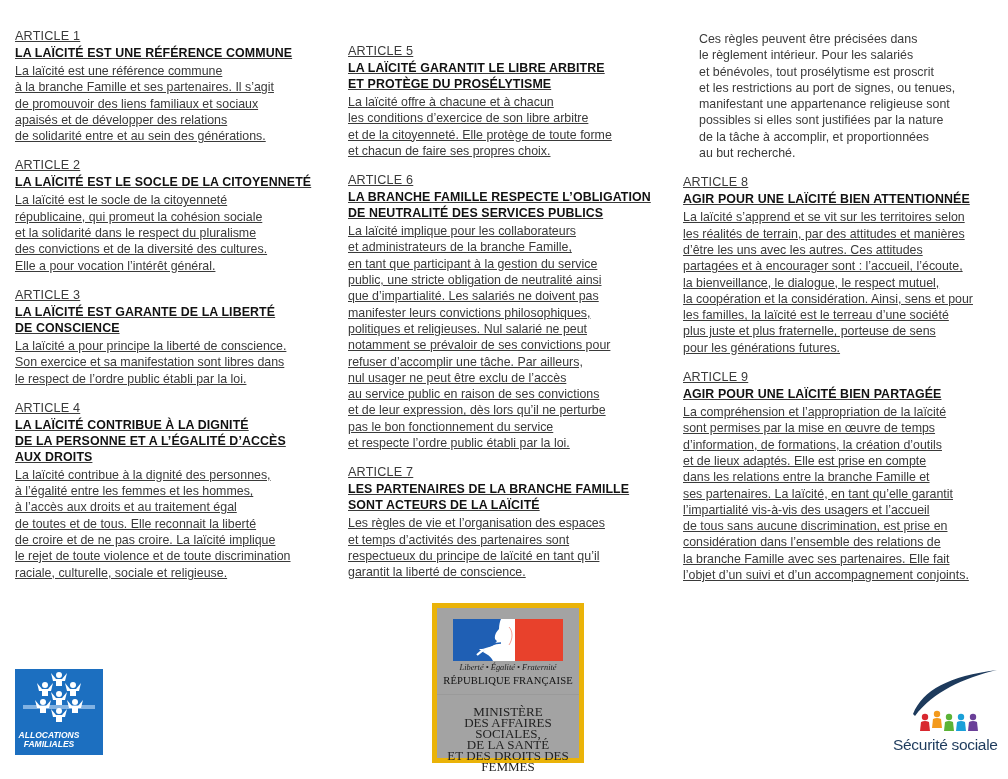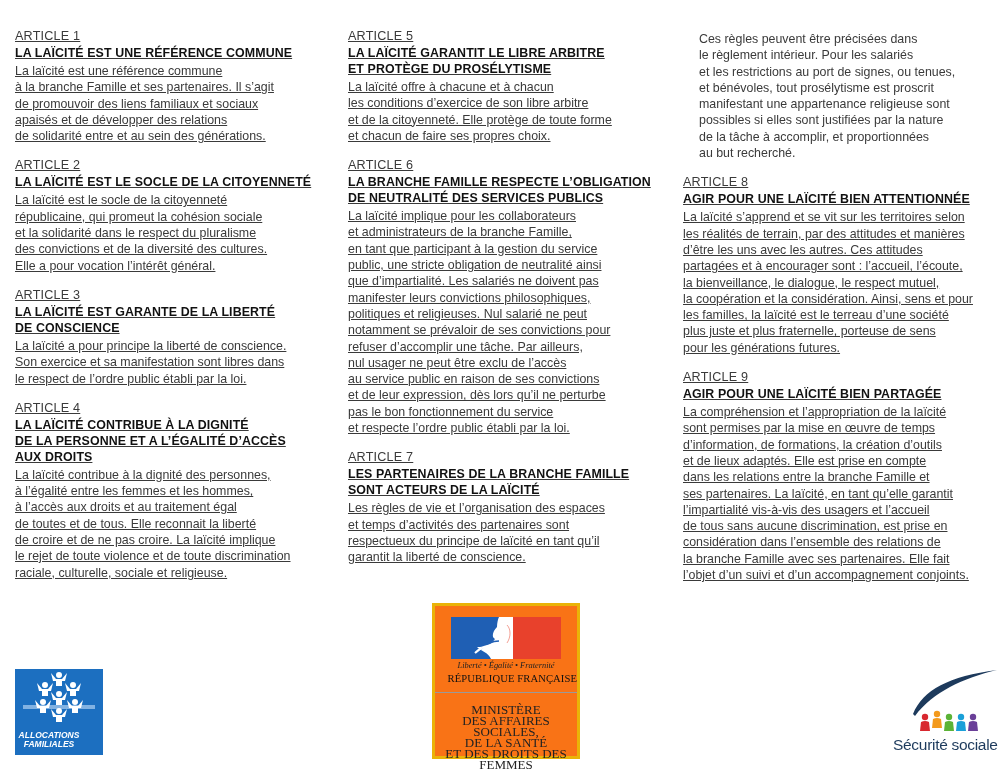--- a/index.html
+++ b/index.html
@@ -1,38 +1,38 @@
 <!DOCTYPE html>
 <html><head>
 <meta charset="utf-8">
 <style>
   html, body { margin: 0; padding: 0; background: #ffffff; }
   body { width: 1008px; height: 779px; position: relative; overflow: hidden; font-family: "Liberation Sans", sans-serif; color: #3a3a3a; }
   .col { position: absolute; top: 29px; }
   .col1 { left: 15px; width: 320px; }
-  .col2 { left: 348px; width: 320px; }
+  .col2 { left: 348px; width: 320px; margin-top: 15px; }
   .col3 { left: 683px; width: 320px; }
   .article { margin-bottom: 14px; text-decoration: underline; }
   .art-num { font-size: 12.6px; line-height: 15px; color: #3a3a3a; letter-spacing: 0.2px; }
   .art-title { font-size: 12.4px; line-height: 16px; font-weight: bold; color: #111111; letter-spacing: 0.1px; margin-top: 1px; }
   .art-body { font-size: 12.4px; line-height: 16.3px; color: #3a3a3a; margin-top: 2px; }
   .line { display: block; white-space: nowrap; }
   .cont { margin-bottom: 14px; margin-left: 16px; }
 
   
   .caf-logo { position: absolute; left: 15px; top: 669px; width: 88px; height: 86px; background: #1c6fc0; }
   .caf-logo svg { position: absolute; left: 0; top: 0; }
   .caf-text { position: absolute; left: 0; width: 68px; text-align: center; color: #fff; font-style: italic; font-weight: bold; font-size: 8.5px; line-height: 9px; }
   .caf-text.t1 { top: 62px; }
   .caf-text.t2 { top: 71px; }
 
-  .rf-logo { position: absolute; left: 432px; top: 603px; width: 142px; height: 150px; border: 3px solid #eab308; background: #f97316; }
+  .rf-logo { position: absolute; left: 432px; top: 603px; width: 142px; height: 150px; border: 5px solid #eab308; background: #a3a3a3; }
   .rf-flag { position: absolute; left: 16px; top: 11px; width: 110px; height: 42px; }
   .rf-motto { position: absolute; left: 0; top: 55px; width: 142px; text-align: center; font-family: "Liberation Serif", serif; font-style: italic; font-size: 8.4px; color: #222; }
-  .rf-name { position: absolute; left: 0; top: 67px; width: 142px; text-align: right; font-family: "Liberation Serif", serif; font-size: 10.6px; color: #111; letter-spacing: 0.1px; }
+  .rf-name { position: absolute; left: 0; top: 67px; width: 142px; text-align: center; font-family: "Liberation Serif", serif; font-size: 10.6px; color: #111; letter-spacing: 0.1px; }
   .rf-sep { position: absolute; left: 0; top: 86px; width: 142px; height: 1px; background: #9a9a9a; }
   .rf-min { position: absolute; left: 0; top: 98px; width: 142px; text-align: center; font-family: "Liberation Serif", serif; font-size: 13px; line-height: 11px; color: #222; }
 
   .ss-logo { position: absolute; left: 893px; top: 668px; width: 110px; height: 94px; }
   .ss-text { position: absolute; left: 0; top: 68px; width: 110px; text-align: left; font-family: "Liberation Sans", sans-serif; font-size: 15.5px; color: #1d3a5c; letter-spacing: -0.3px; }
 </style>
 </head>
 <body>
 
 <div class="col col1" id="col0">
@@ -140,22 +140,22 @@
         <span class="line">et temps d’activités des partenaires sont</span>
         <span class="line">respectueux du principe de laïcité en tant qu’il</span>
         <span class="line">garantit la liberté de conscience.</span>
       </div>
     </div>
   </div>
 <div class="col col3" id="col2">
     <div class="art-body cont">
       <span class="line">Ces règles peuvent être précisées dans</span>
       <span class="line">le règlement intérieur. Pour les salariés</span>
+      <span class="line">et bénévoles, tout prosélytisme est proscrit</span>
       <span class="line">et les restrictions au port de signes, ou tenues,</span>
-      <span class="line">et bénévoles, tout prosélytisme est proscrit</span>
       <span class="line">manifestant une appartenance religieuse sont</span>
       <span class="line">possibles si elles sont justifiées par la nature</span>
       <span class="line">de la tâche à accomplir, et proportionnées</span>
       <span class="line">au but recherché.</span>
     </div>
     <div class="article">
       <div class="art-num">ARTICLE 8</div>
       <div class="art-title">
         <span class="line">AGIR POUR UNE LAÏCITÉ BIEN ATTENTIONNÉE</span>
       </div>

